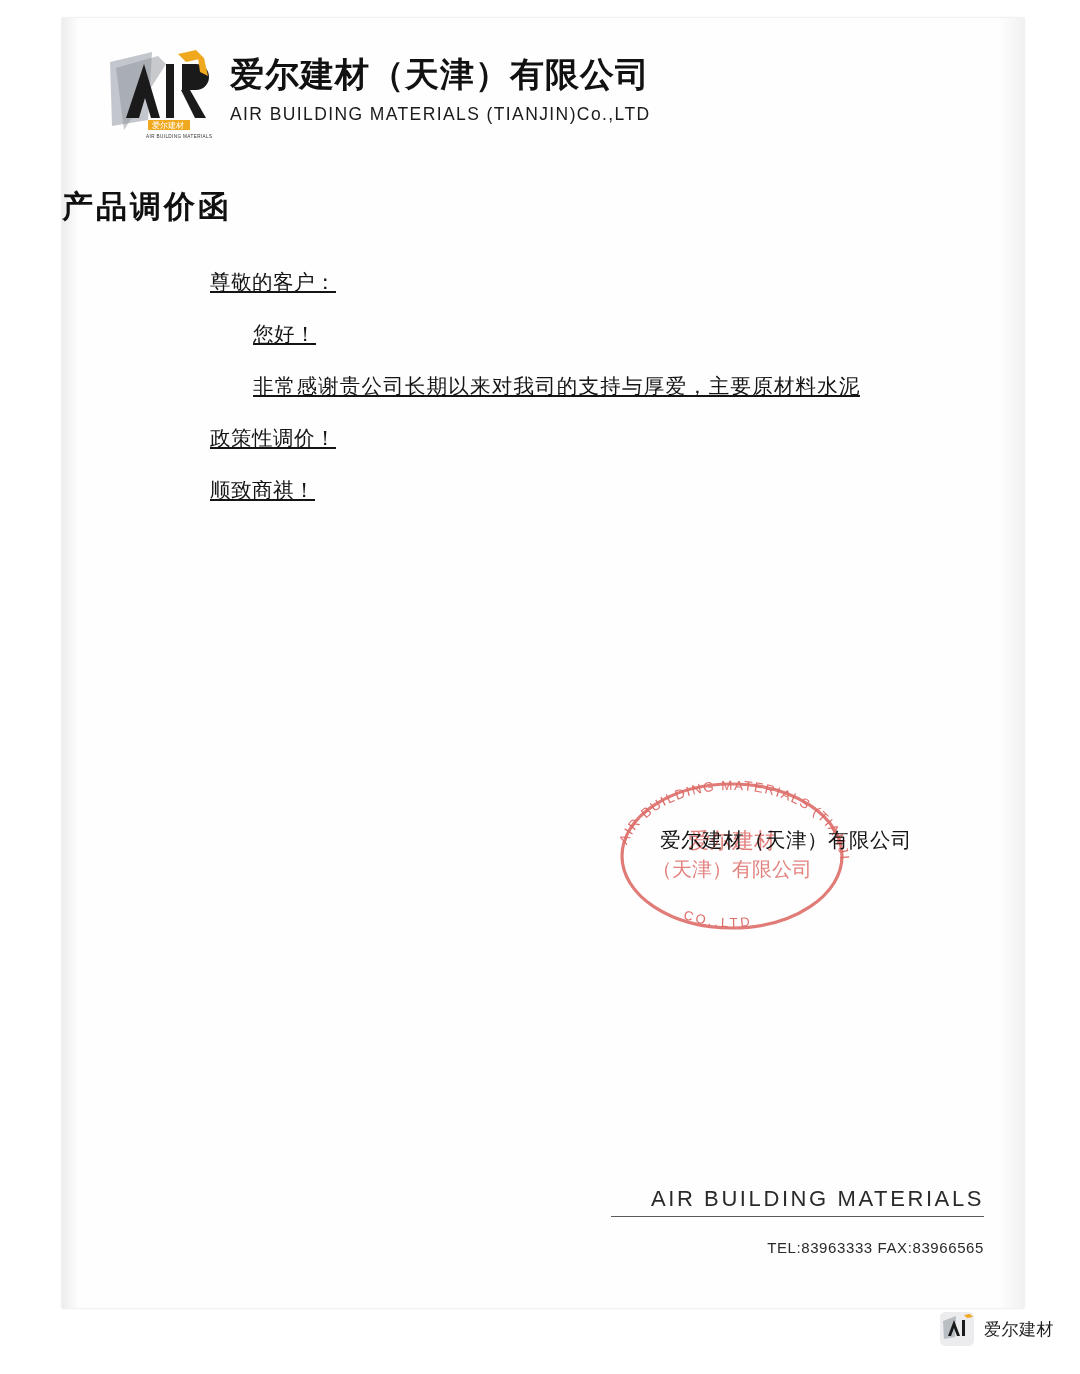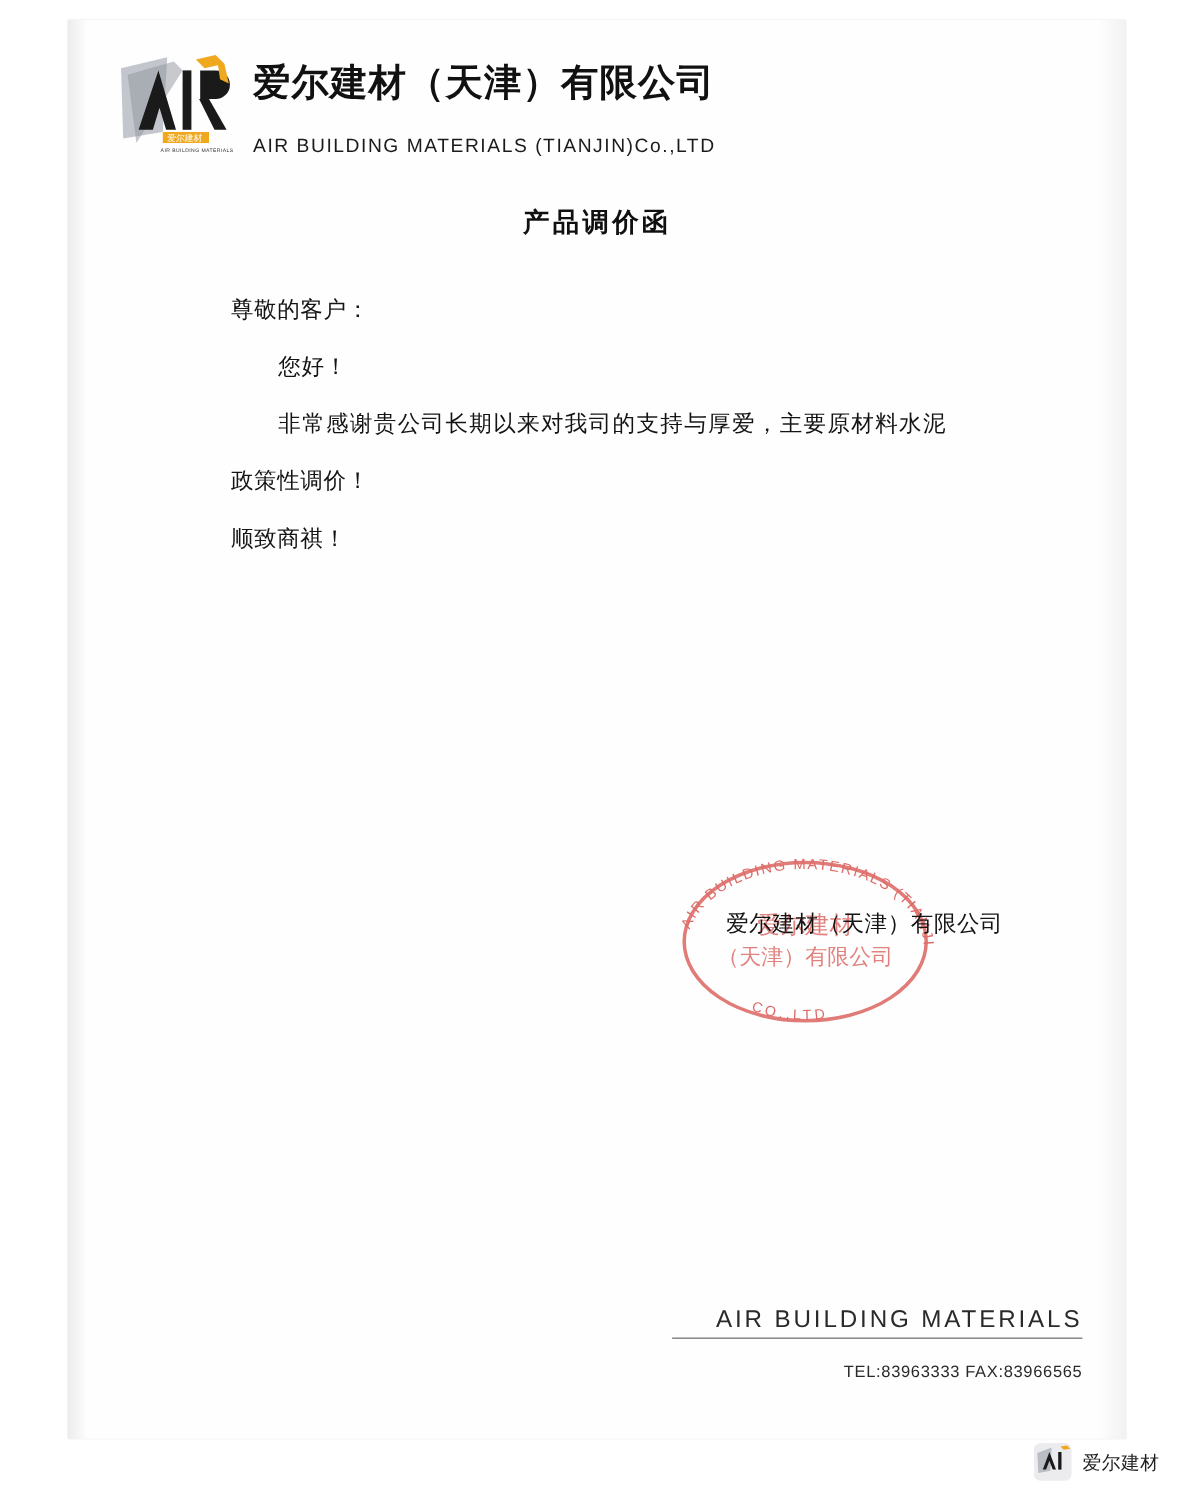--- a/index.html
+++ b/index.html
@@ -65,52 +65,52 @@
   }
   .company-cn {
     font-family: "DejaVu Serif", "Liberation Serif", serif;
     font-size: 34px;
     font-weight: 700;
     letter-spacing: 1px;
     color: #111;
     white-space: nowrap;
   }
   .company-en {
-    margin-top: 24px;
+    margin-top: 6px;
     font-family: "Liberation Sans", sans-serif;
     font-size: 17.5px;
     letter-spacing: 1.4px;
     color: #1b1b1b;
     white-space: nowrap;
   }
 
   
   .doc-title {
     position: absolute;
     top: 168px;
     left: 0;
     width: 100%;
-    text-align: center;
     font-family: "DejaVu Serif", "Liberation Serif", serif;
-    font-size: 24px;
+    font-size: 31px;
     font-weight: 700;
     letter-spacing: 3px;
     color: #101010;
   }
 
   
   .body-wrap {
     position: absolute;
     left: 148px;
     top: 238px;
     width: 650px;
     font-size: 20.5px;
     line-height: 52px;
     color: #141414;
     letter-spacing: 0.5px;
+    text-decoration: underline;
   }
   .p-salutation { text-indent: 0; }
   .p-indent { text-indent: 2.1em; }
   .p-block { text-indent: 2.1em; text-align: justify; }
   .p-plain { text-indent: 0; }
   .u-line {
     text-decoration: underline;
     text-underline-offset: 5px;
   }
 

